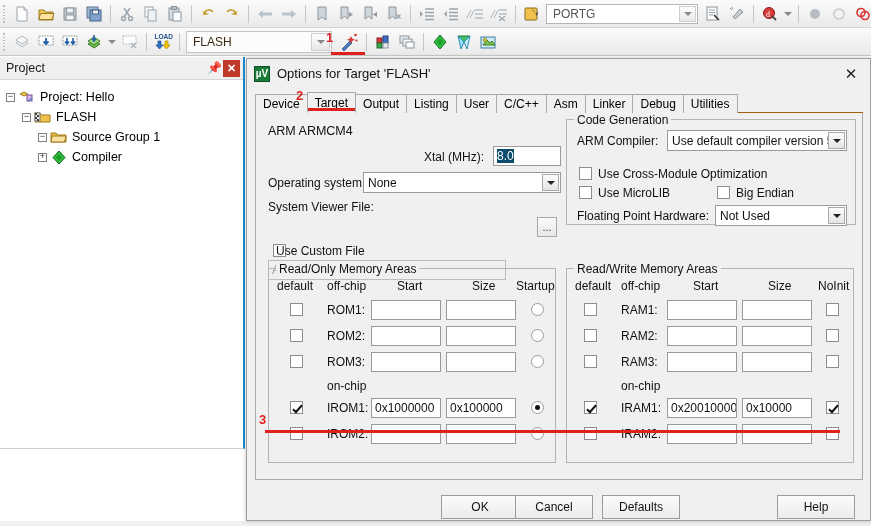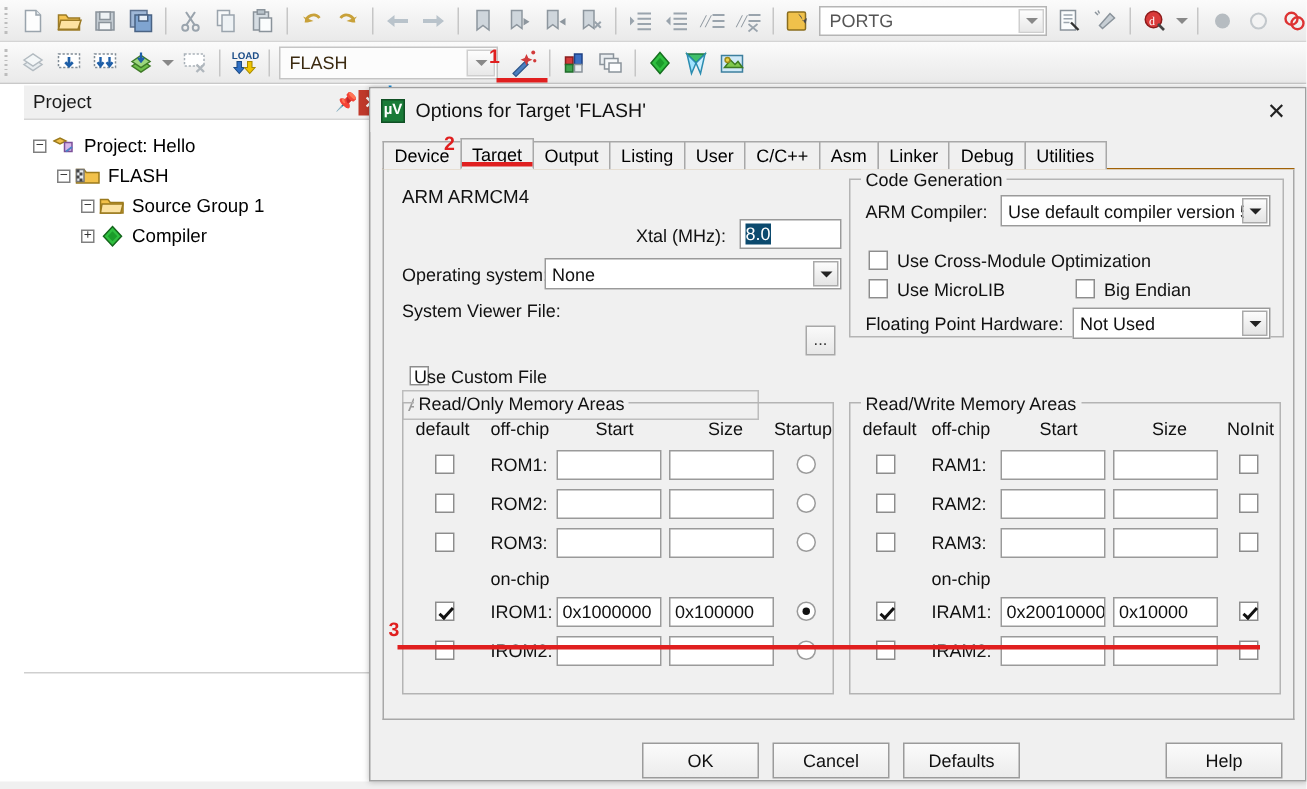--- a/index.html
+++ b/index.html
@@ -51,21 +51,21 @@
     border: 1px solid #cfcfcf;
     display: flex; align-items: center; justify-content: center;
   }
   .caret-dn {
     width: 0; height: 0; border-left: 4px solid transparent;
     border-right: 4px solid transparent; border-top: 4px solid #888;
   }
 
   
   #project-panel {
-    position: absolute; left: 16px; top: 57px; width: 245px; height: 392px;
+    position: absolute; left: 0; top: 57px; width: 245px; height: 392px;
     background: #ffffff;
     border-right: 2px solid #1a8cd8;
     border-bottom: 1px solid #cfcfcf;
   }
   #project-header {
     height: 23px; background: #f0f0f0;
     display: flex; align-items: center;
     border-bottom: 1px solid #d6d6d6;
     padding-left: 6px;
   }
@@ -831,21 +831,21 @@
             <span></span>
           </div>
         <div class="tin" style="left:175px; top:155px; width:70px;">
             <span></span>
           </div>
         <div class="chk" style="left:259px; top:158px;"></div>
       </div>
 
     </div>
 
-    <div class="dbtn" style="left:181px; top:436px; width:78px;">
+    <div class="dbtn" style="left:194px; top:436px; width:78px;">
       <span>OK</span>
     </div>
     <div class="dbtn" style="left:268px; top:436px; width:78px;">
       <span>Cancel</span>
     </div>
     <div class="dbtn" style="left:355px; top:436px; width:78px;">
       <span>Defaults</span>
     </div>
     <div class="dbtn" style="left:530px; top:436px; width:78px;">
       <span>Help</span>

